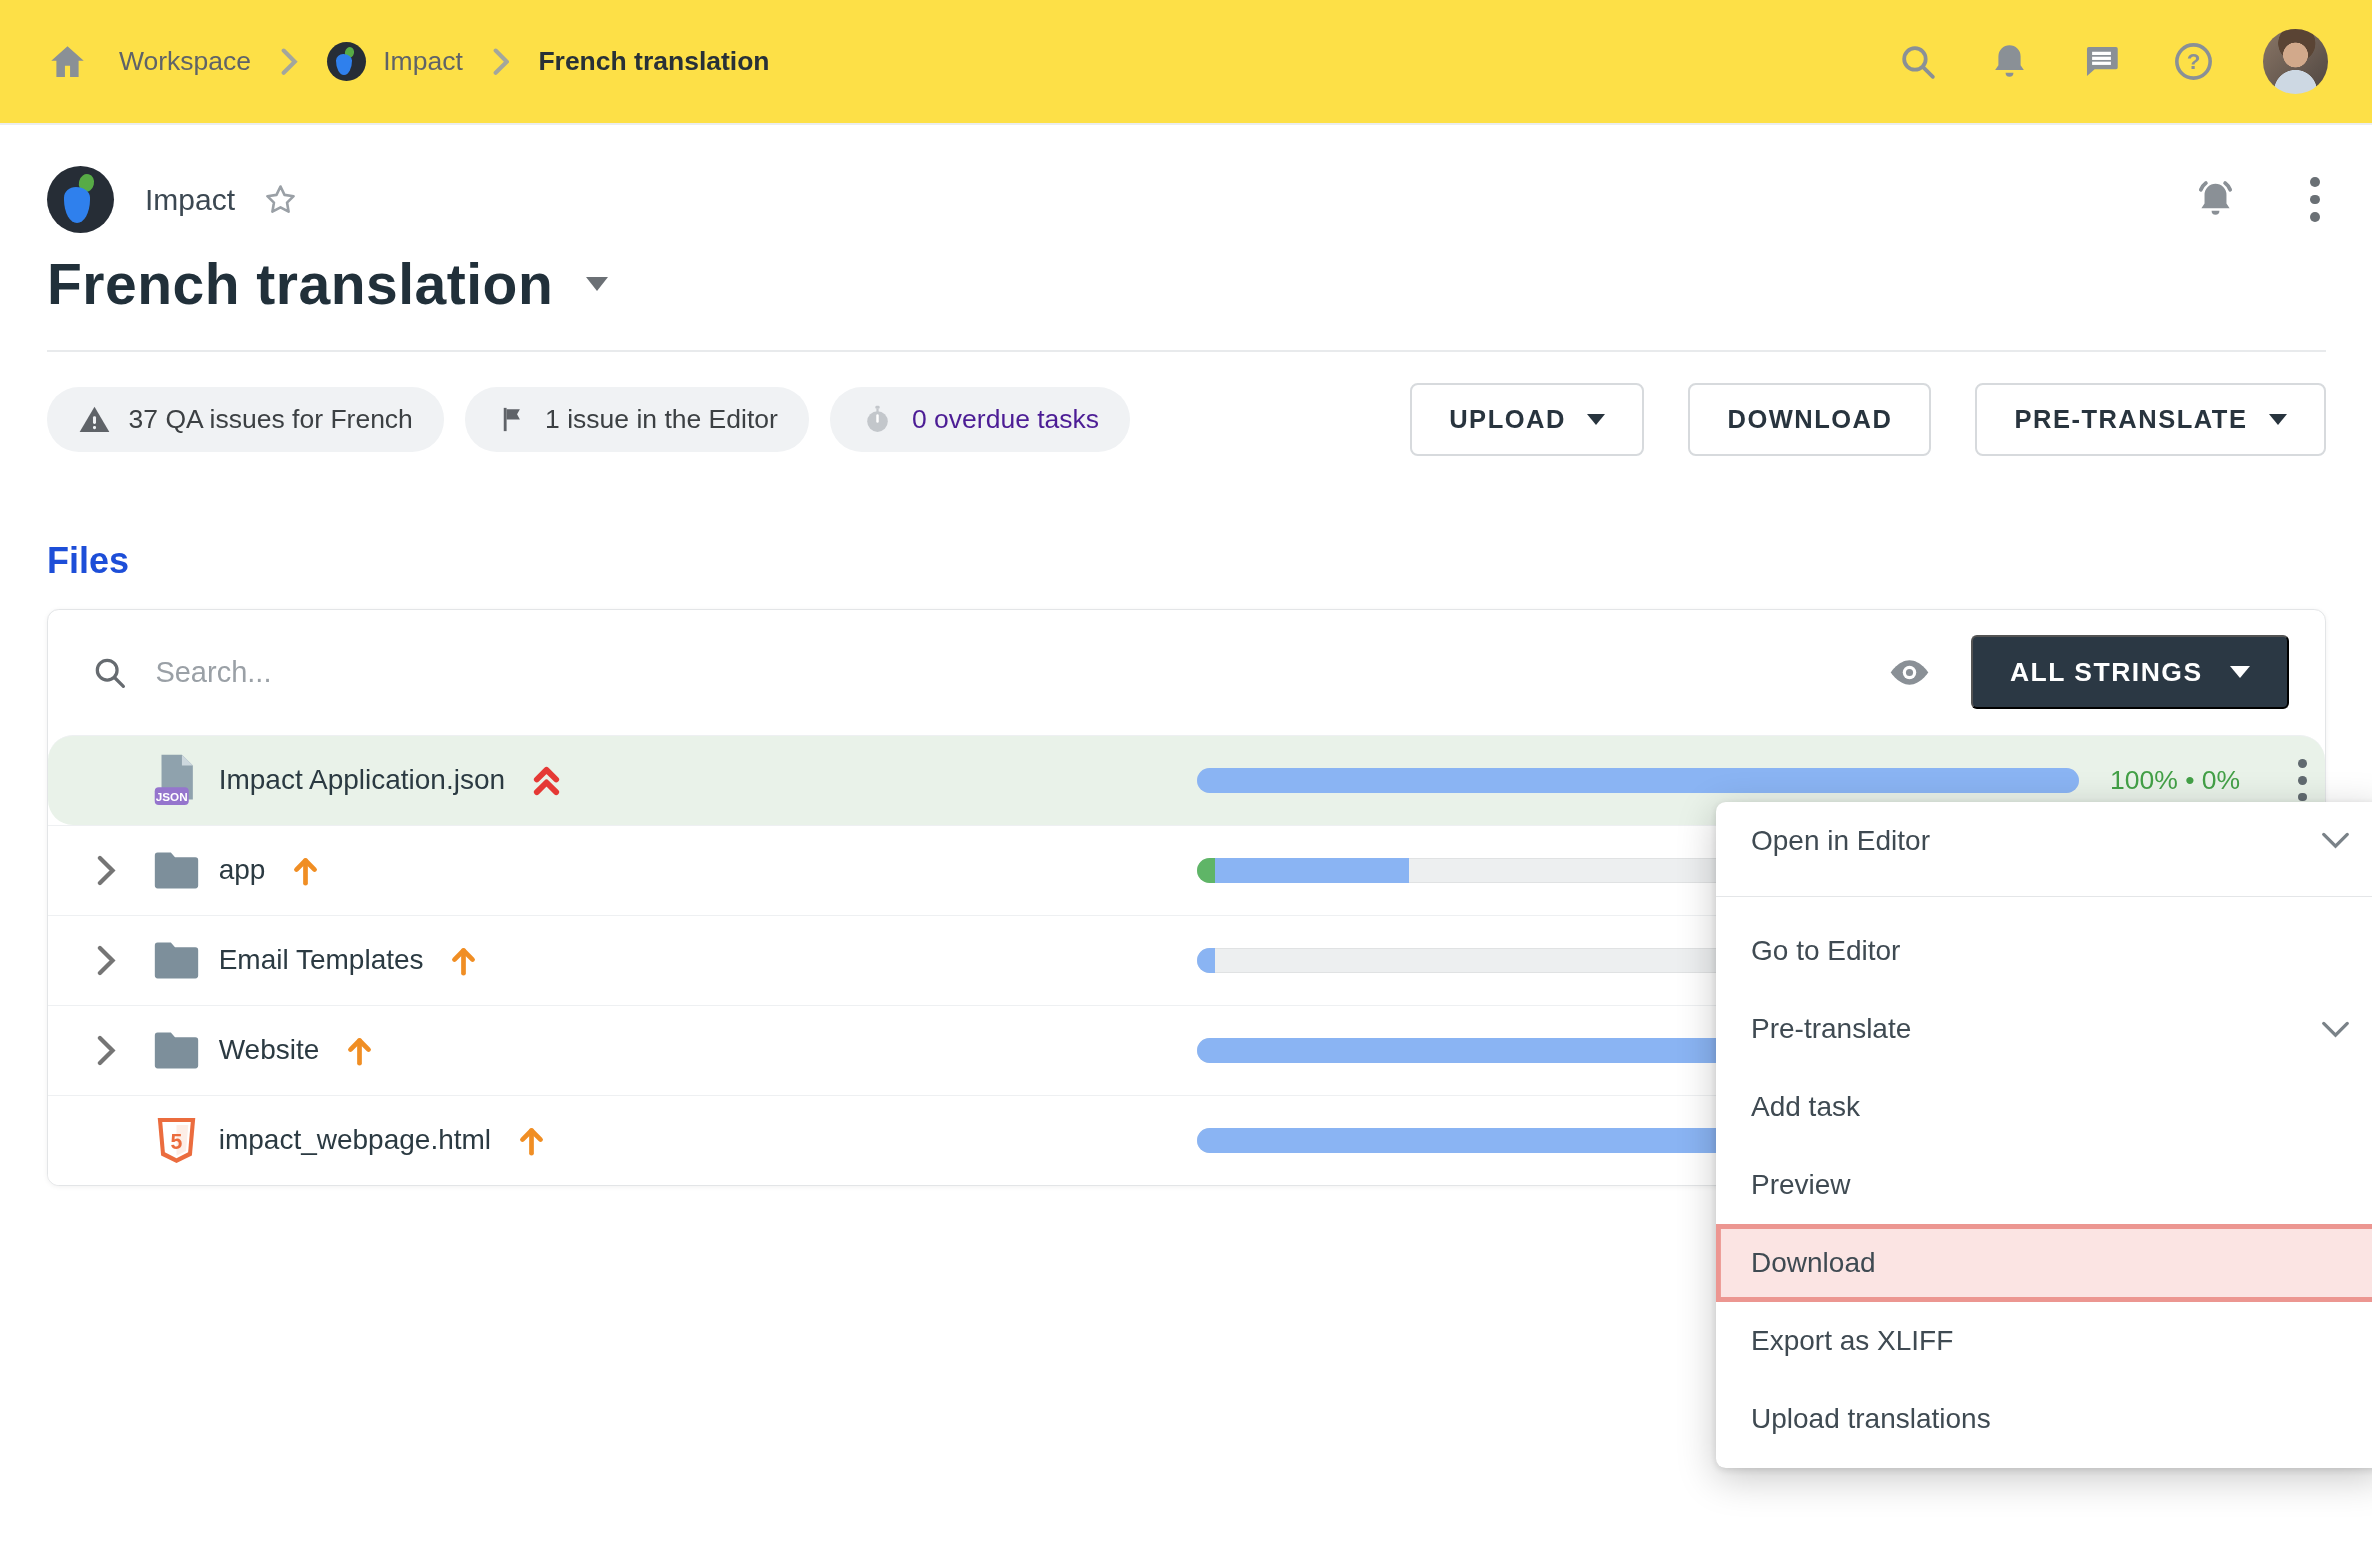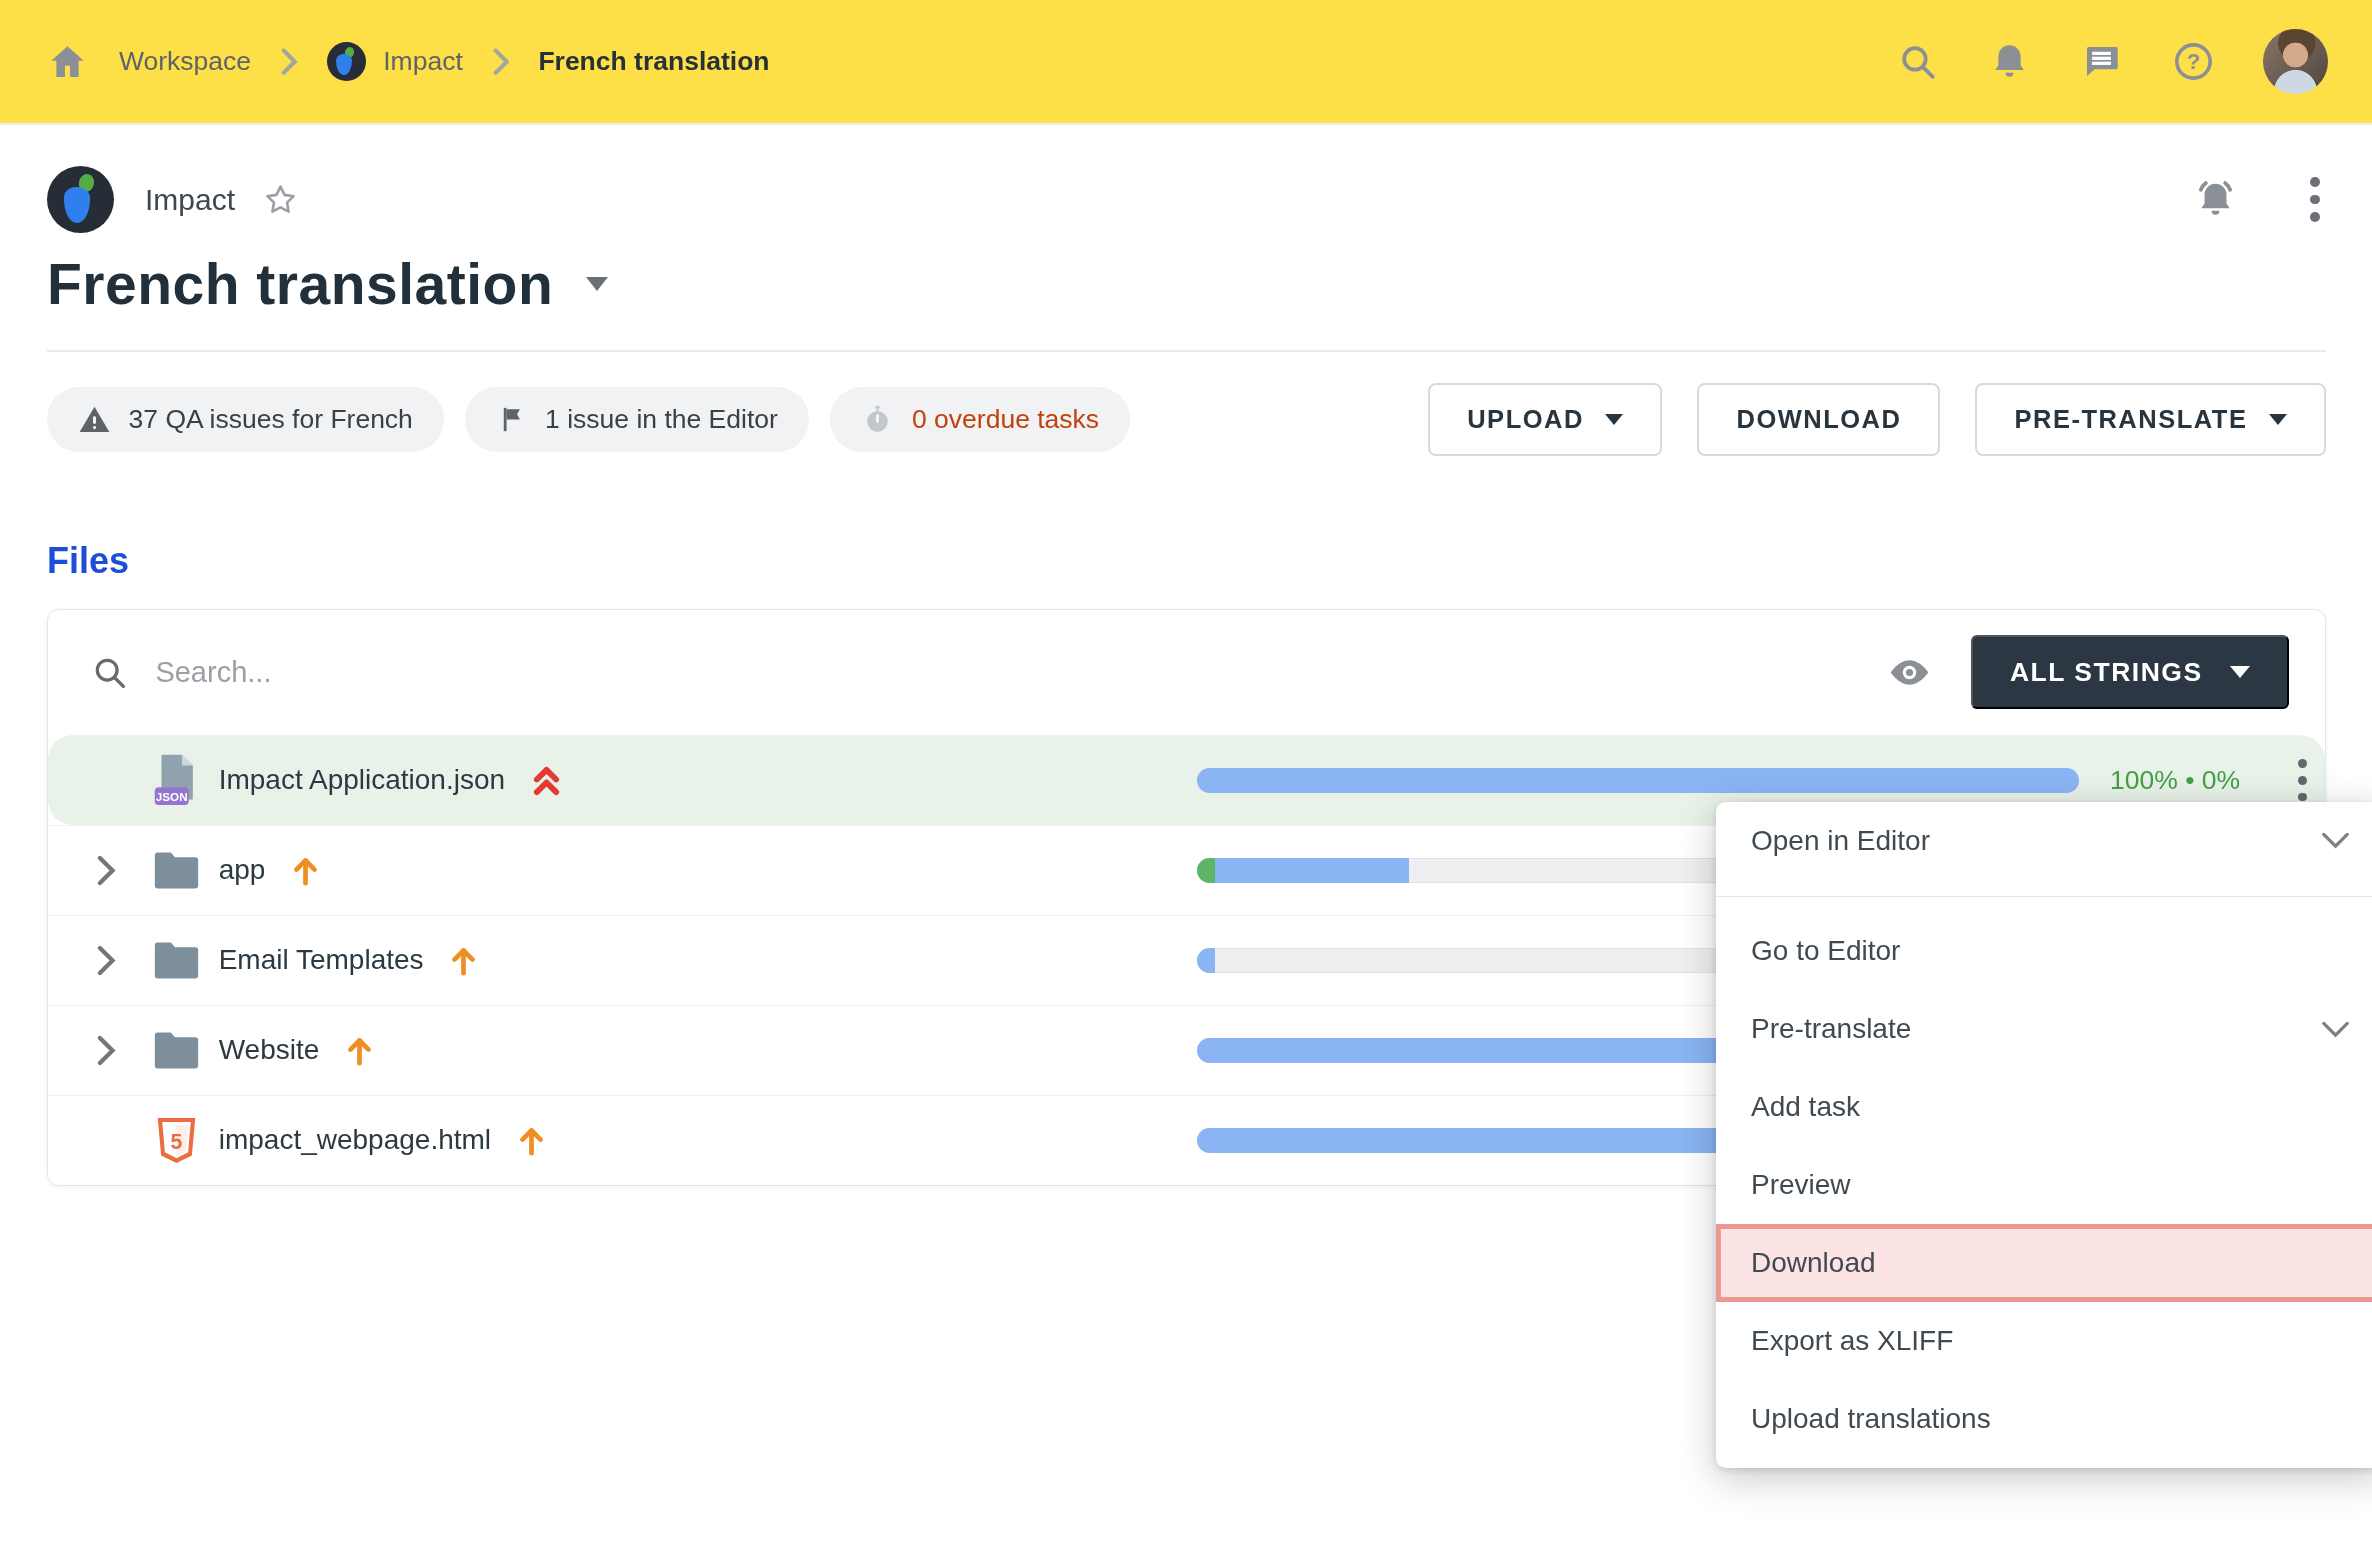--- a/index.html
+++ b/index.html
@@ -63,22 +63,22 @@
   .header-divider { margin: 33px 47px 0; border-bottom: 2px solid #e8eaec; }
 
   
   .meta-row { margin: 31px 47px 0; display: flex; align-items: center; justify-content: space-between; }
   .chips { display: flex; align-items: center; gap: 21.6px; }
   .chip {
     height: 65px; border-radius: 32px; background: #f0f2f4;
     display: flex; align-items: center; gap: 17.6px; padding: 0 31px;
     font-size: 26.5px; color: #3c4043; cursor: pointer; white-space: nowrap;
   }
-  .chip.disabled { color: #c2410c; cursor: default; justify-content: flex-end; }
-  .actions { display: flex; align-items: flex-start; gap: 35px; }
+  .chip.disabled { color: #4c1d95; cursor: default; justify-content: flex-end; }
+  .actions { display: flex; align-items: flex-start; gap: 44px; }
   .btn {
     height: 73px; background: #fff; border: 2px solid #d7dadd; border-radius: 7.8px;
     display: flex; align-items: center; justify-content: center; gap: 21.6px;
     padding: 0 37px; font-size: 25.5px; font-weight: 700; letter-spacing: 1.5px;
     color: #28343e; cursor: pointer;
   }
   .btn .caret { width: 0; height: 0; border-left: 9.8px solid transparent; border-right: 9.8px solid transparent; border-top: 11.8px solid #28343e; }
 
   
   .files-heading { margin: 84px 47px 0; font-size: 36px; font-weight: 700; color: #1d4ed8; }

